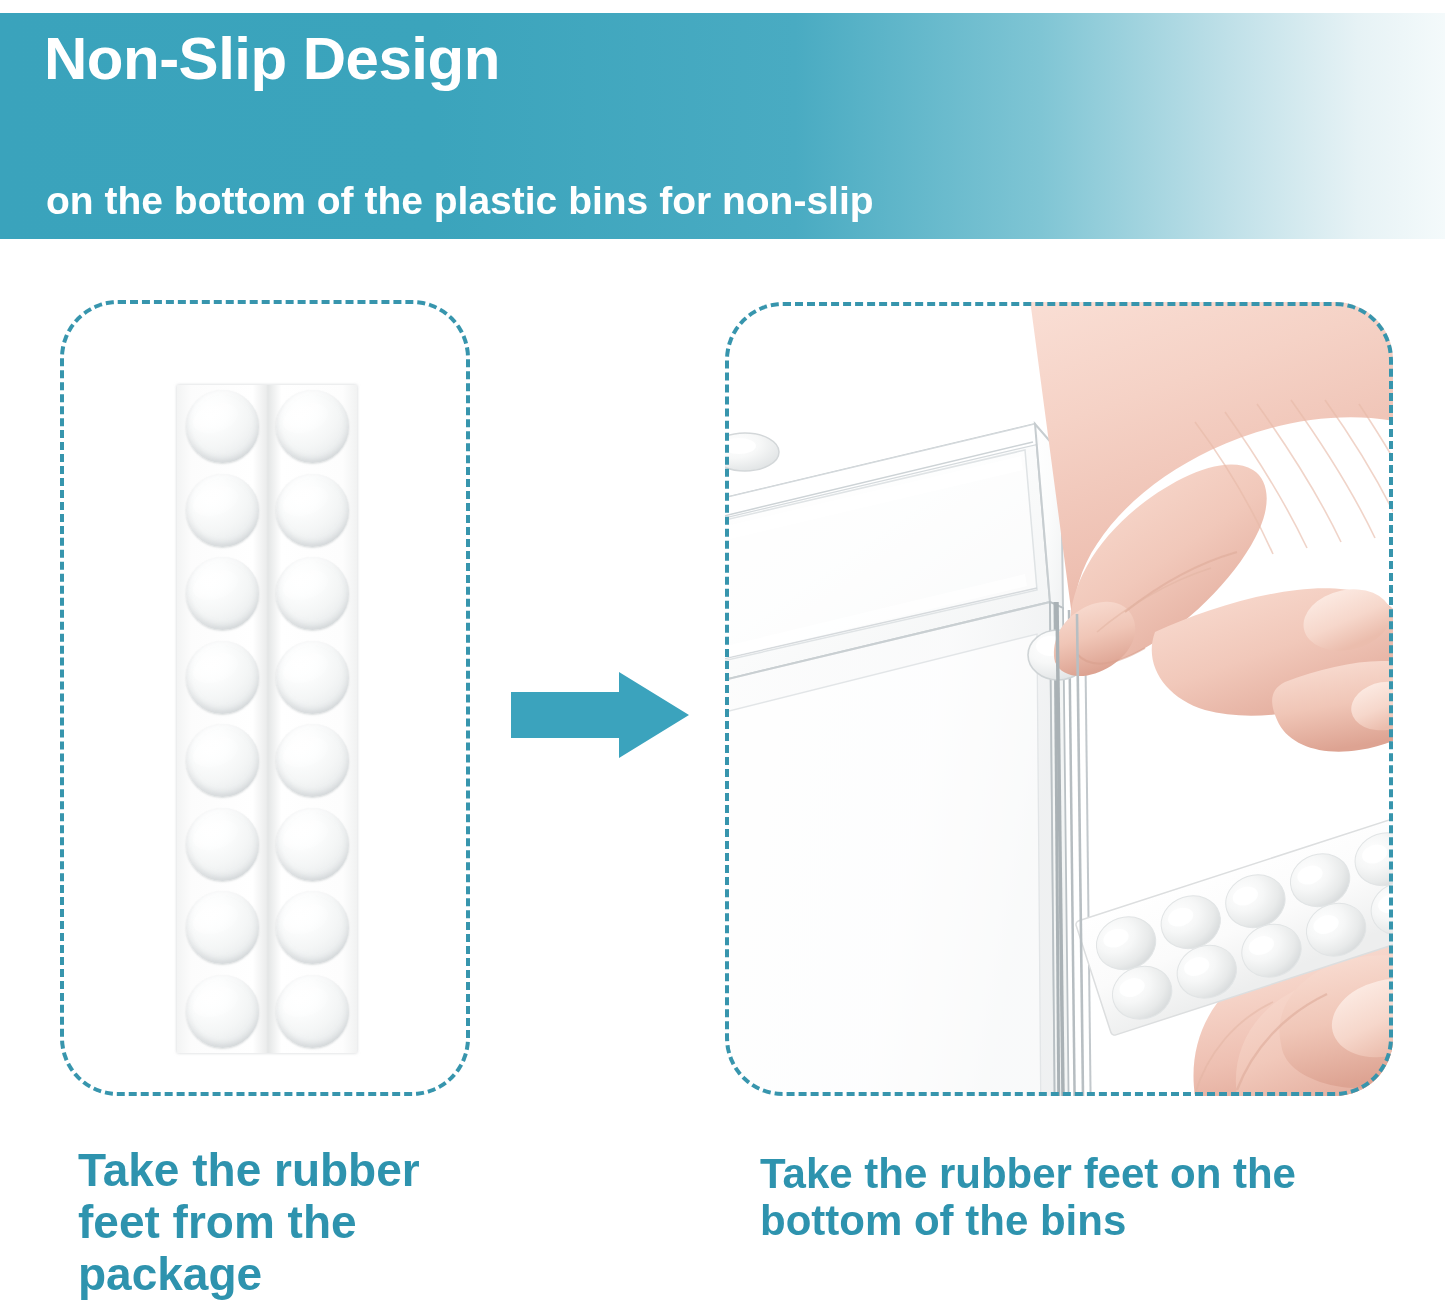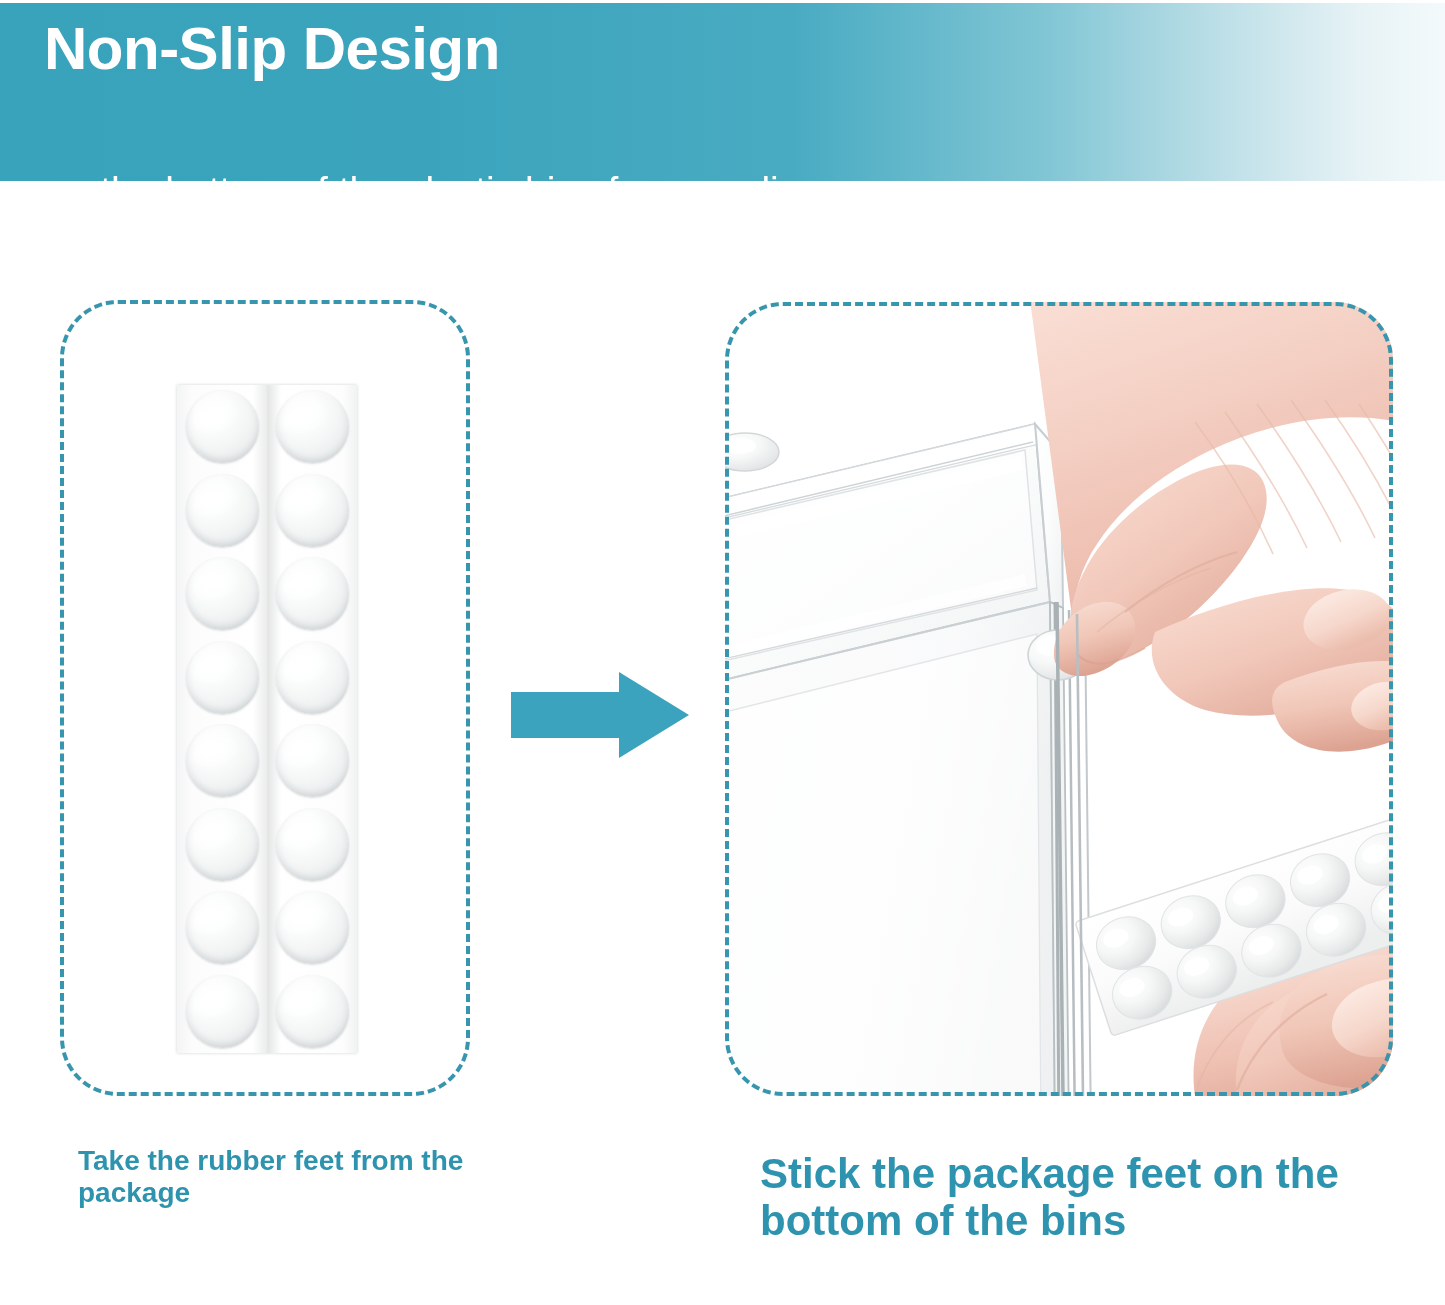--- a/index.html
+++ b/index.html
@@ -13,23 +13,23 @@
     position: relative;
     overflow: hidden;
     font-family: "Liberation Sans", sans-serif;
     -webkit-font-smoothing: antialiased;
   }
 
   
   #header-band {
     position: absolute;
     left: 0;
-    top: 3px;
+    top: 13px;
     width: 1445px;
-    height: 178px;
+    height: 226px;
     background: linear-gradient(90deg,
         #3AA3BC 0%,
         #3BA4BC 30%,
         #49ABC2 55%,
         #7FC5D4 72%,
         #BFE0E8 85%,
         #E6F2F5 94%,
         #F4FAFB 100%);
     text-align: center;
   }
@@ -47,21 +47,21 @@
   .header-sub-line {
     position: absolute;
     left: 46px;
     font-size: 39px;
     font-weight: normal;
     color: #ffffff;
     line-height: 1.0;
     white-space: nowrap;
   }
   #header-sub-1 { top: 112px; }
-  #header-sub-2 { top: 168px; }
+  #header-sub-2 { top: 168px; font-weight: bold; }
 
   
   .dashed-panel {
     position: absolute;
     border: 4px dashed #3795AD;
     border-radius: 58px;
     box-sizing: border-box;
     background: transparent;
   }
   #panel-left {
@@ -155,21 +155,21 @@
   .caption {
     position: absolute;
     color: #2E93AE;
     font-weight: bold;
     line-height: 1.13;
   }
   #caption-left {
     left: 78px;
     top: 1145px;
     width: 420px;
-    font-size: 28px;
+    font-size: 46px;
   }
   #caption-right {
     left: 760px;
     top: 1150px;
     width: 650px;
     font-size: 42px;
   }
 </style>
 </head>
 <body>
@@ -436,13 +436,13 @@
       <line x1="332" y1="300" x2="338" y2="794" stroke="#A9B1B5" stroke-width="3.5"></line>
       <line x1="352" y1="312" x2="358" y2="794" stroke="#B8BFC3" stroke-width="2.6"></line>
     </g>
   </svg>
 </div>
 
 <div class="dashed-panel" id="panel-right"></div>
 
 <div class="caption" id="caption-left">Take the rubber feet from the package</div>
 
-<div class="caption" id="caption-right">Stick the package feet on the bottom of the bins</div>
+<div class="caption" id="caption-right">Take the rubber feet on the bottom of the bins</div>
 
 </body></html>

